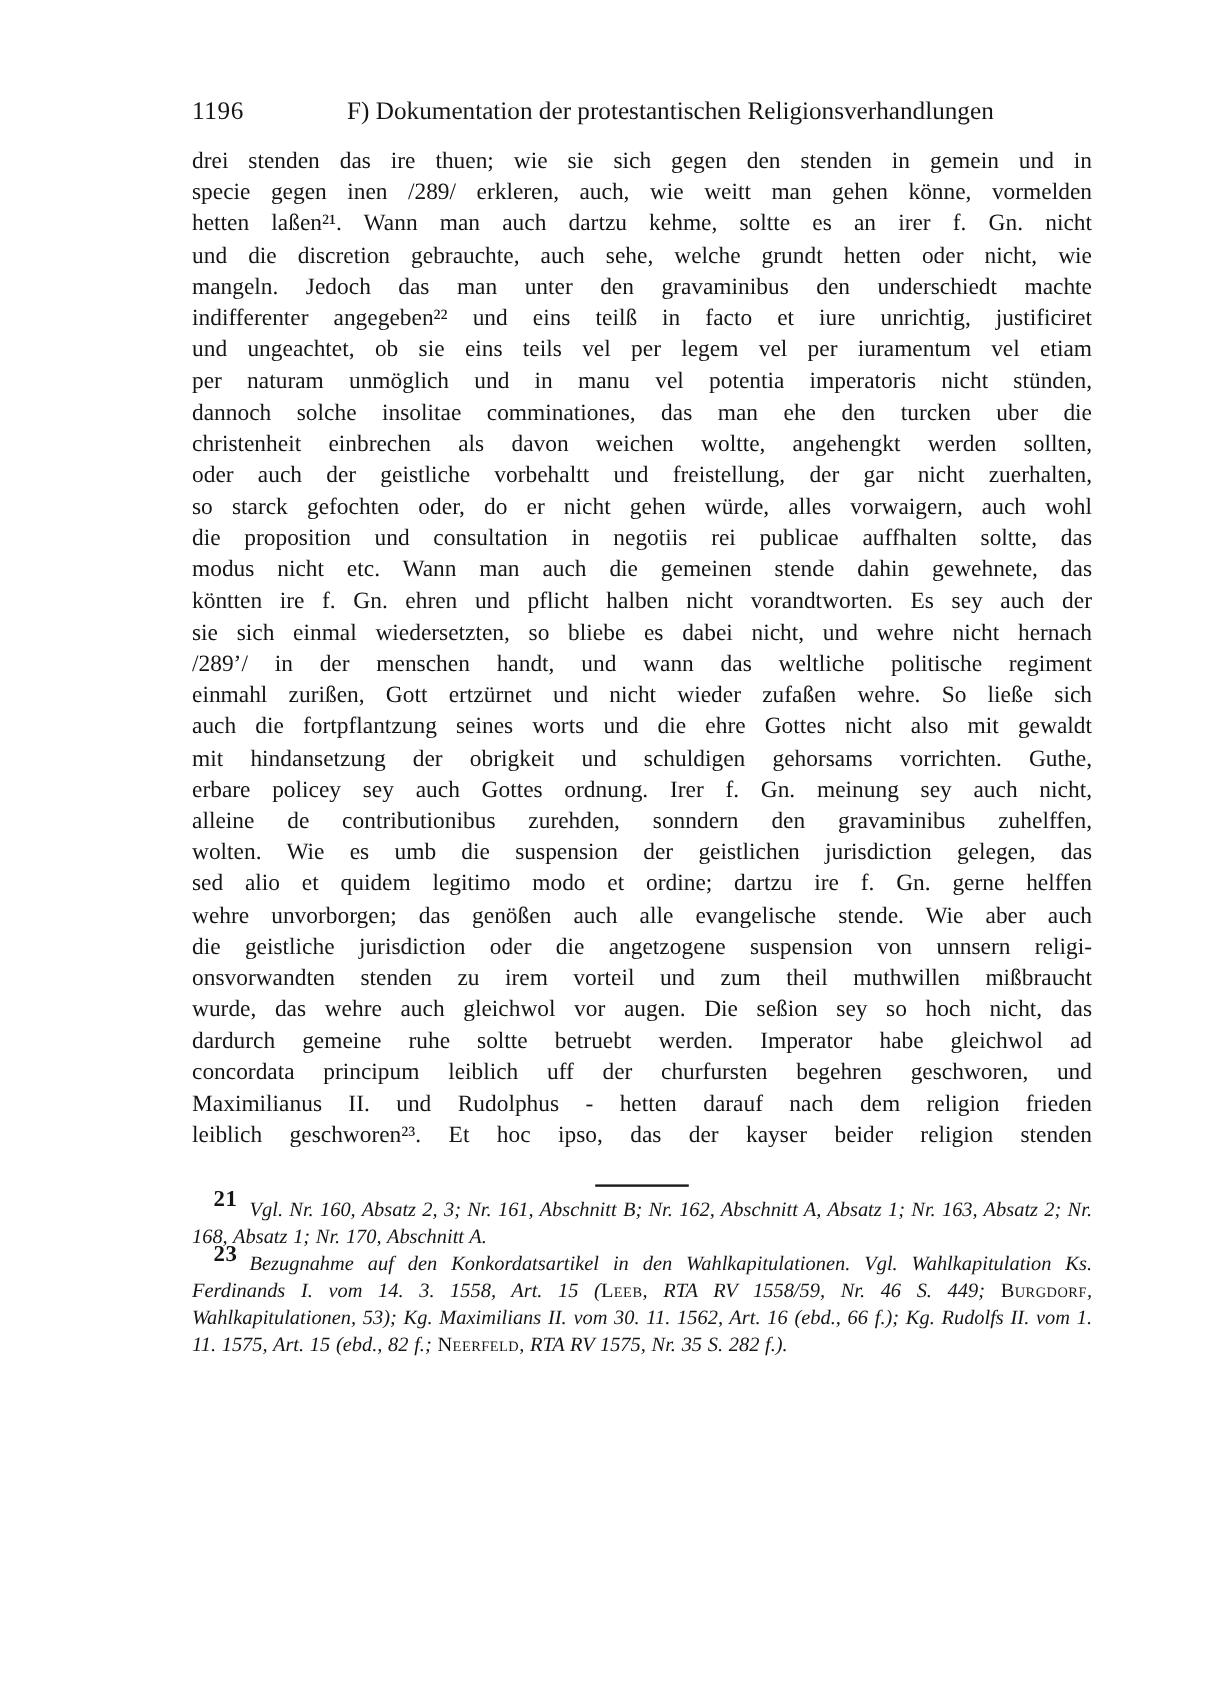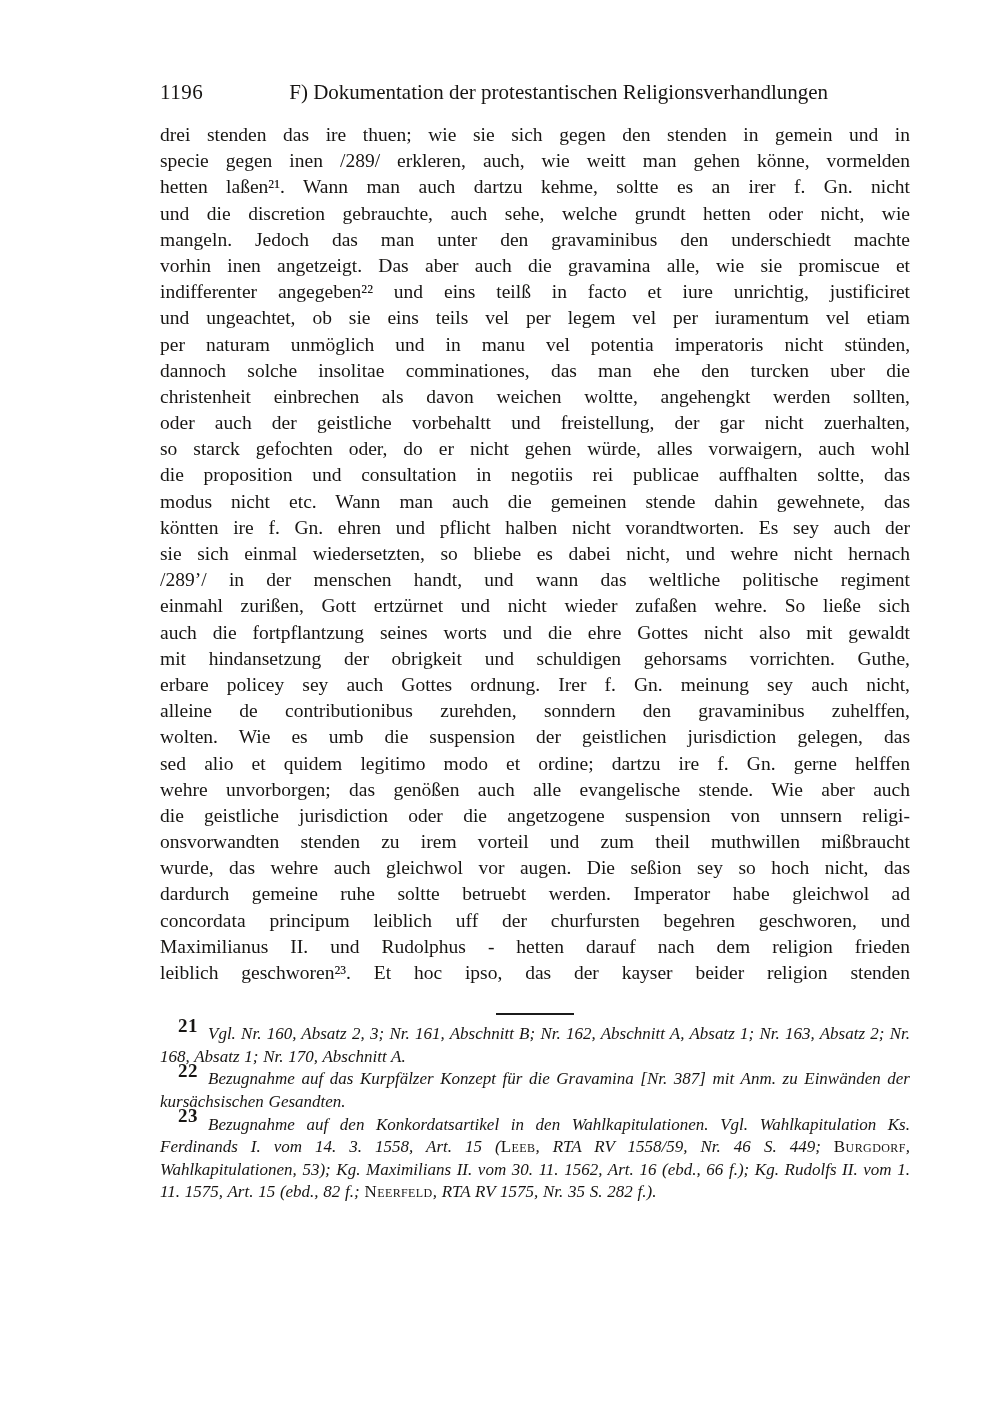--- a/index.html
+++ b/index.html
@@ -92,21 +92,20 @@
       <span class="page-number">1196</span>
       <span class="header-title">F) Dokumentation der protestantischen Religionsverhandlungen</span>
     </div>
 
     <div class="body-text">
         <div class="body-line">drei stenden das ire thuen; wie sie sich gegen den stenden in gemein und in</div>
         <div class="body-line">specie gegen inen /289/ erkleren, auch, wie weitt man gehen könne, vormelden</div>
         <div class="body-line">hetten laßen²¹. Wann man auch dartzu kehme, soltte es an irer f. Gn. nicht</div>
         <div class="body-line">und die discretion gebrauchte, auch sehe, welche grundt hetten oder nicht, wie</div>
         <div class="body-line">mangeln. Jedoch das man unter den gravaminibus den underschiedt machte</div>
-        <div class="body-line">vorhin inen angetzeigt. Das aber auch die gravamina alle, wie sie promiscue et</div>
         <div class="body-line">indifferenter angegeben²² und eins teilß in facto et iure unrichtig, justificiret</div>
         <div class="body-line">und ungeachtet, ob sie eins teils vel per legem vel per iuramentum vel etiam</div>
         <div class="body-line">per naturam unmöglich und in manu vel potentia imperatoris nicht stünden,</div>
         <div class="body-line">dannoch solche insolitae comminationes, das man ehe den turcken uber die</div>
         <div class="body-line">christenheit einbrechen als davon weichen woltte, angehengkt werden sollten,</div>
         <div class="body-line">oder auch der geistliche vorbehaltt und freistellung, der gar nicht zuerhalten,</div>
         <div class="body-line">so starck gefochten oder, do er nicht gehen würde, alles vorwaigern, auch wohl</div>
         <div class="body-line">die proposition und consultation in negotiis rei publicae auffhalten soltte, das</div>
         <div class="body-line">modus nicht etc. Wann man auch die gemeinen stende dahin gewehnete, das</div>
         <div class="body-line">köntten ire f. Gn. ehren und pflicht halben nicht vorandtworten. Es sey auch der</div>
@@ -126,18 +125,17 @@
         <div class="body-line">dardurch gemeine ruhe soltte betruebt werden. Imperator habe gleichwol ad</div>
         <div class="body-line">concordata principum leiblich uff der churfursten begehren geschworen, und</div>
         <div class="body-line">Maximilianus II. und Rudolphus - hetten darauf nach dem religion frieden</div>
         <div class="body-line">leiblich geschworen²³. Et hoc ipso, das der kayser beider religion stenden</div>
       </div>
 
     <hr class="footnote-rule">
 
     <div class="footnotes">
         <p class="footnote"><sup>21</sup><span>Vgl. Nr. 160, Absatz 2, 3; Nr. 161, Abschnitt B; Nr. 162, Abschnitt A, Absatz 1; Nr. 163, Absatz 2; Nr. 168, Absatz 1; Nr. 170, Abschnitt A.</span></p>
-        <p class="footnote"><sup>22</sup><span>Bezugnahme auf das Kurpfälzer Konzept für die Gravamina [Nr. 387] mit Anm. zu Einwänden der kursächsischen Gesandten.</span></p>
         <p class="footnote"><sup>23</sup><span>Bezugnahme auf den Konkordatsartikel in den Wahlkapitulationen. Vgl. Wahlkapitulation Ks. Ferdinands I. vom 14. 3. 1558, Art. 15 (</span><span class="sc">Leeb</span><span>, RTA RV 1558/59, Nr. 46 S. 449; </span><span class="sc">Burgdorf</span><span>, Wahlkapitulationen, 53); Kg. Maximilians II. vom 30. 11. 1562, Art. 16 (ebd., 66 f.); Kg. Rudolfs II. vom 1. 11. 1575, Art. 15 (ebd., 82 f.; </span><span class="sc">Neerfeld</span><span>, RTA RV 1575, Nr. 35 S. 282 f.).</span></p>
       </div>
 
   </div>
 </div>
 
 </body></html>

